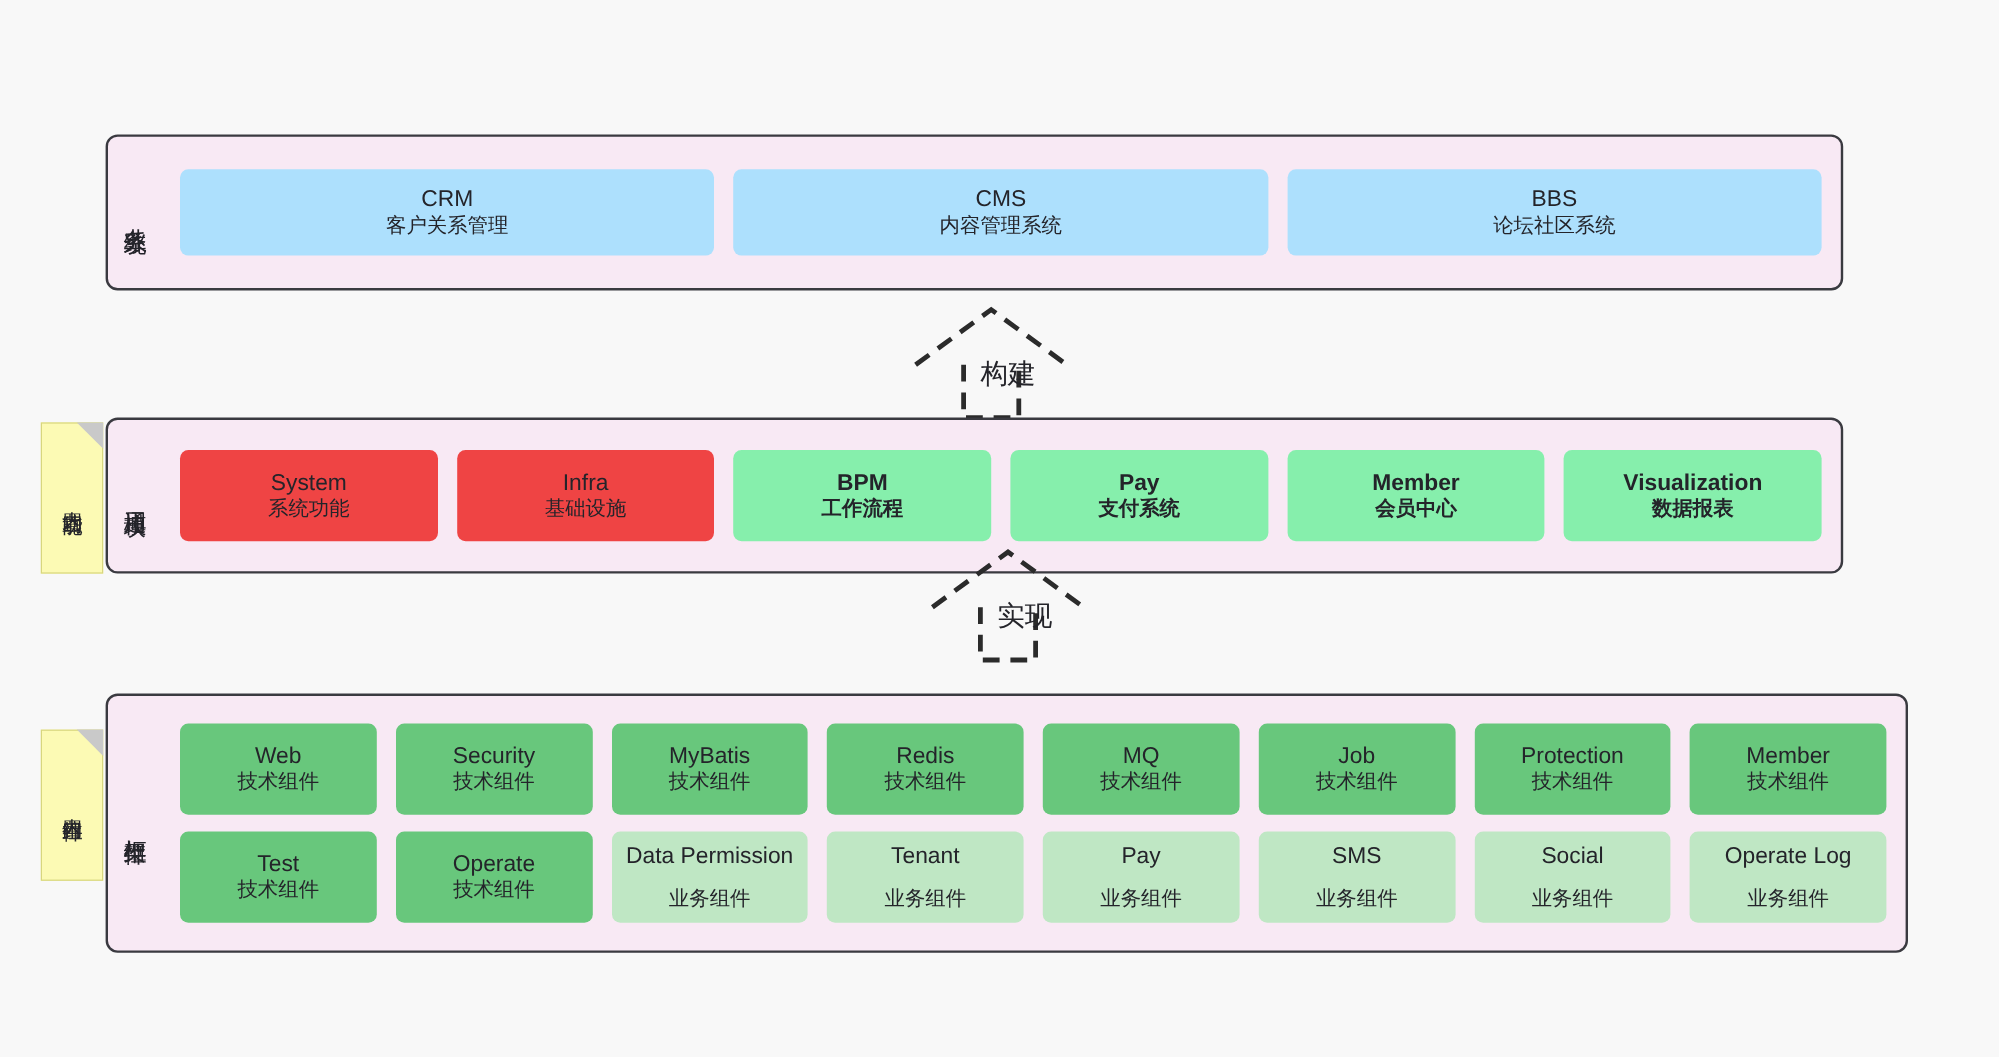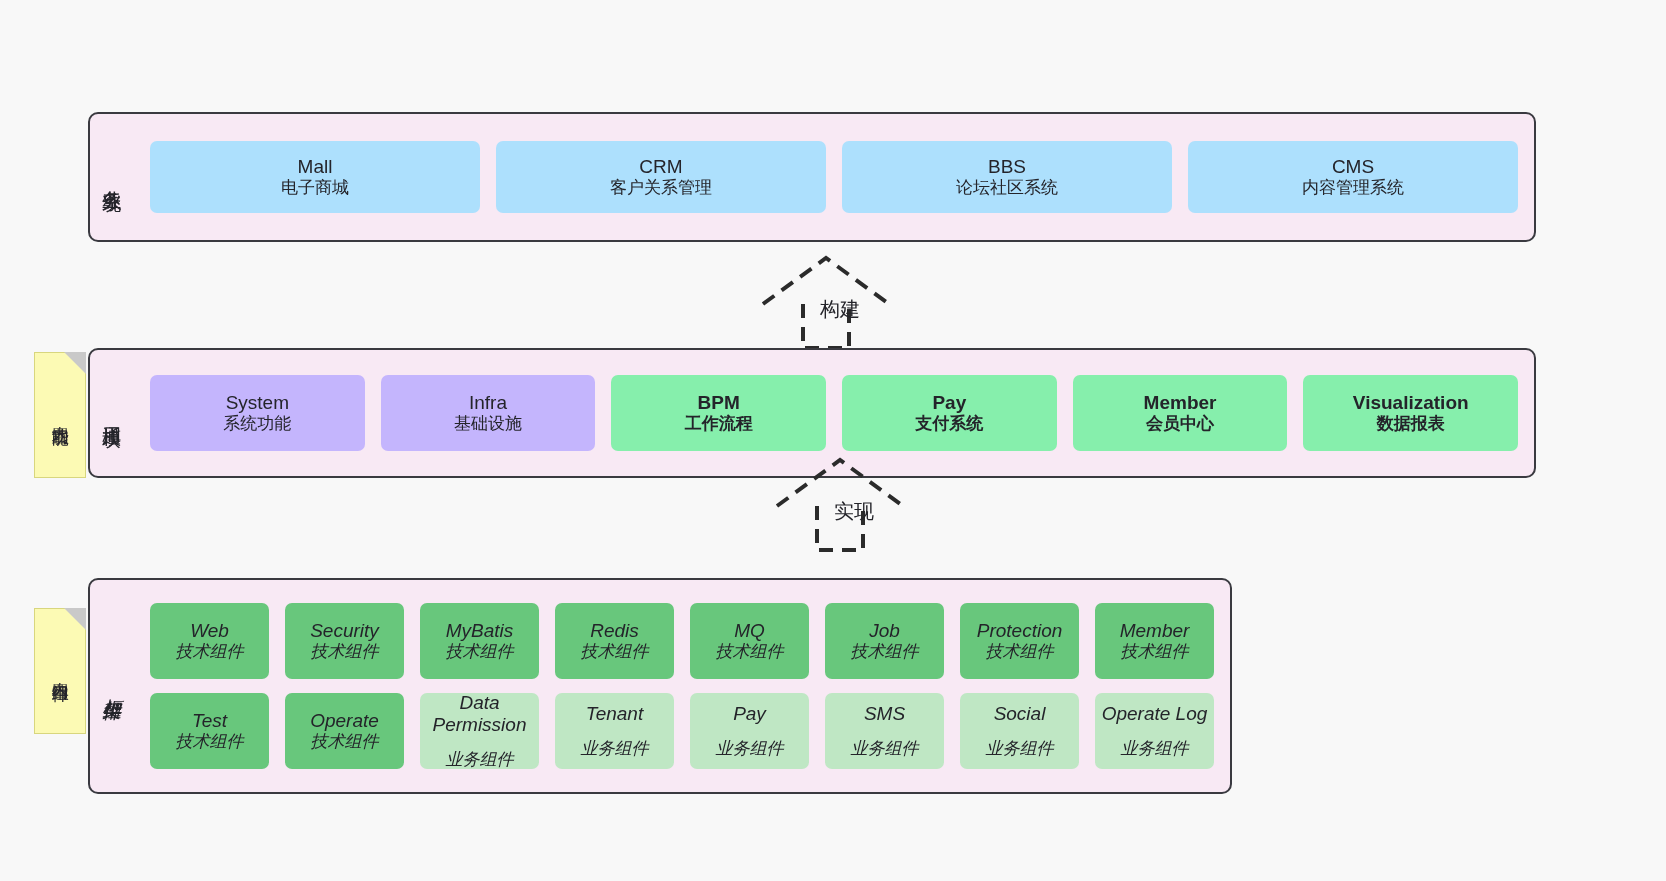--- a/index.html
+++ b/index.html
@@ -72,35 +72,35 @@
     font-size: 19px;
     line-height: 1.18;
     white-space: normal;
     word-break: break-word;
   }
   .card .t2 {
     font-size: 17px;
     line-height: 1.2;
   }
   .c-blue      { background: #ade0fd; }
-  .c-red       { background: #c4b5fd; justify-content: center; }
+  .c-red       { background: #ef4444; justify-content: center; }
   .c-pink      { background: #86efac; font-weight: bold; }
   .c-green     { background: #68c77c; }
   .c-lightgreen{ background: #bfe7c4; gap: 13px; }
 
   
   #layer-business { left: 88px;  top: 112px;  width: 1448px; height: 130px; }
   #layer-business .card { height: 72px; }
 
   
   #layer-common   { left: 88px;  top: 348px;  width: 1448px; height: 130px; }
   #layer-common .card { height: 76px; }
 
   
-  #layer-framework{ left: 88px;  top: 578px;  width: 1144px; height: 216px; font-style: italic; }
+  #layer-framework{ left: 88px;  top: 578px;  width: 1502px; height: 216px; }
   #layer-framework .card { height: 76px; }
 
   
   .note {
     position: absolute;
     width: 52px;
     background: #fcfab4;
     border: 1px solid #d8d67e;
     display: flex;
     align-items: center;
@@ -131,52 +131,48 @@
     width: 200px;
     height: 100px;
   }
   #conn-build  { left: 740px; top: 252px; }
   #conn-impl   { left: 754px; top: 454px; }
   .connector .conn-label {
     position: absolute;
     left: 50%;
     transform: translateX(-50%);
     top: 44px;
-    font-size: 20px;
+    font-size: 23px;
     color: #24242a;
     background: transparent;
     padding: 0 2px;
     white-space: nowrap;
     user-select: none;
   }
 </style>
 </head>
 <body>
 
 <div id="stage">
 
   <div class="layer" id="layer-business">
     <div class="layer-title">业务系统</div>
     <div class="layer-body">
       <div class="row">
         <div class="card c-blue">
-          <div class="t1">Mall</div>
-          <div class="t2">电子商城</div>
-        </div>
-        <div class="card c-blue">
           <div class="t1">CRM</div>
           <div class="t2">客户关系管理</div>
+        </div>
+        <div class="card c-blue">
+          <div class="t1">CMS</div>
+          <div class="t2">内容管理系统</div>
         </div>
         <div class="card c-blue">
           <div class="t1">BBS</div>
           <div class="t2">论坛社区系统</div>
-        </div>
-        <div class="card c-blue">
-          <div class="t1">CMS</div>
-          <div class="t2">内容管理系统</div>
         </div>
       </div>
     </div>
   </div>
 
   <div class="connector" id="conn-build">
     <svg width="200" height="100" viewBox="0 0 200 100">
       <path d="M 23 52 L 86 6 L 149 52" fill="none" stroke="#2b2b2b" stroke-width="4" stroke-dasharray="14,9" stroke-linecap="butt"></path>
       <path d="M 63 52 L 63 96 L 109 96 L 109 52" fill="none" stroke="#2b2b2b" stroke-width="4" stroke-dasharray="14,9" stroke-linecap="butt"></path>
     </svg>

